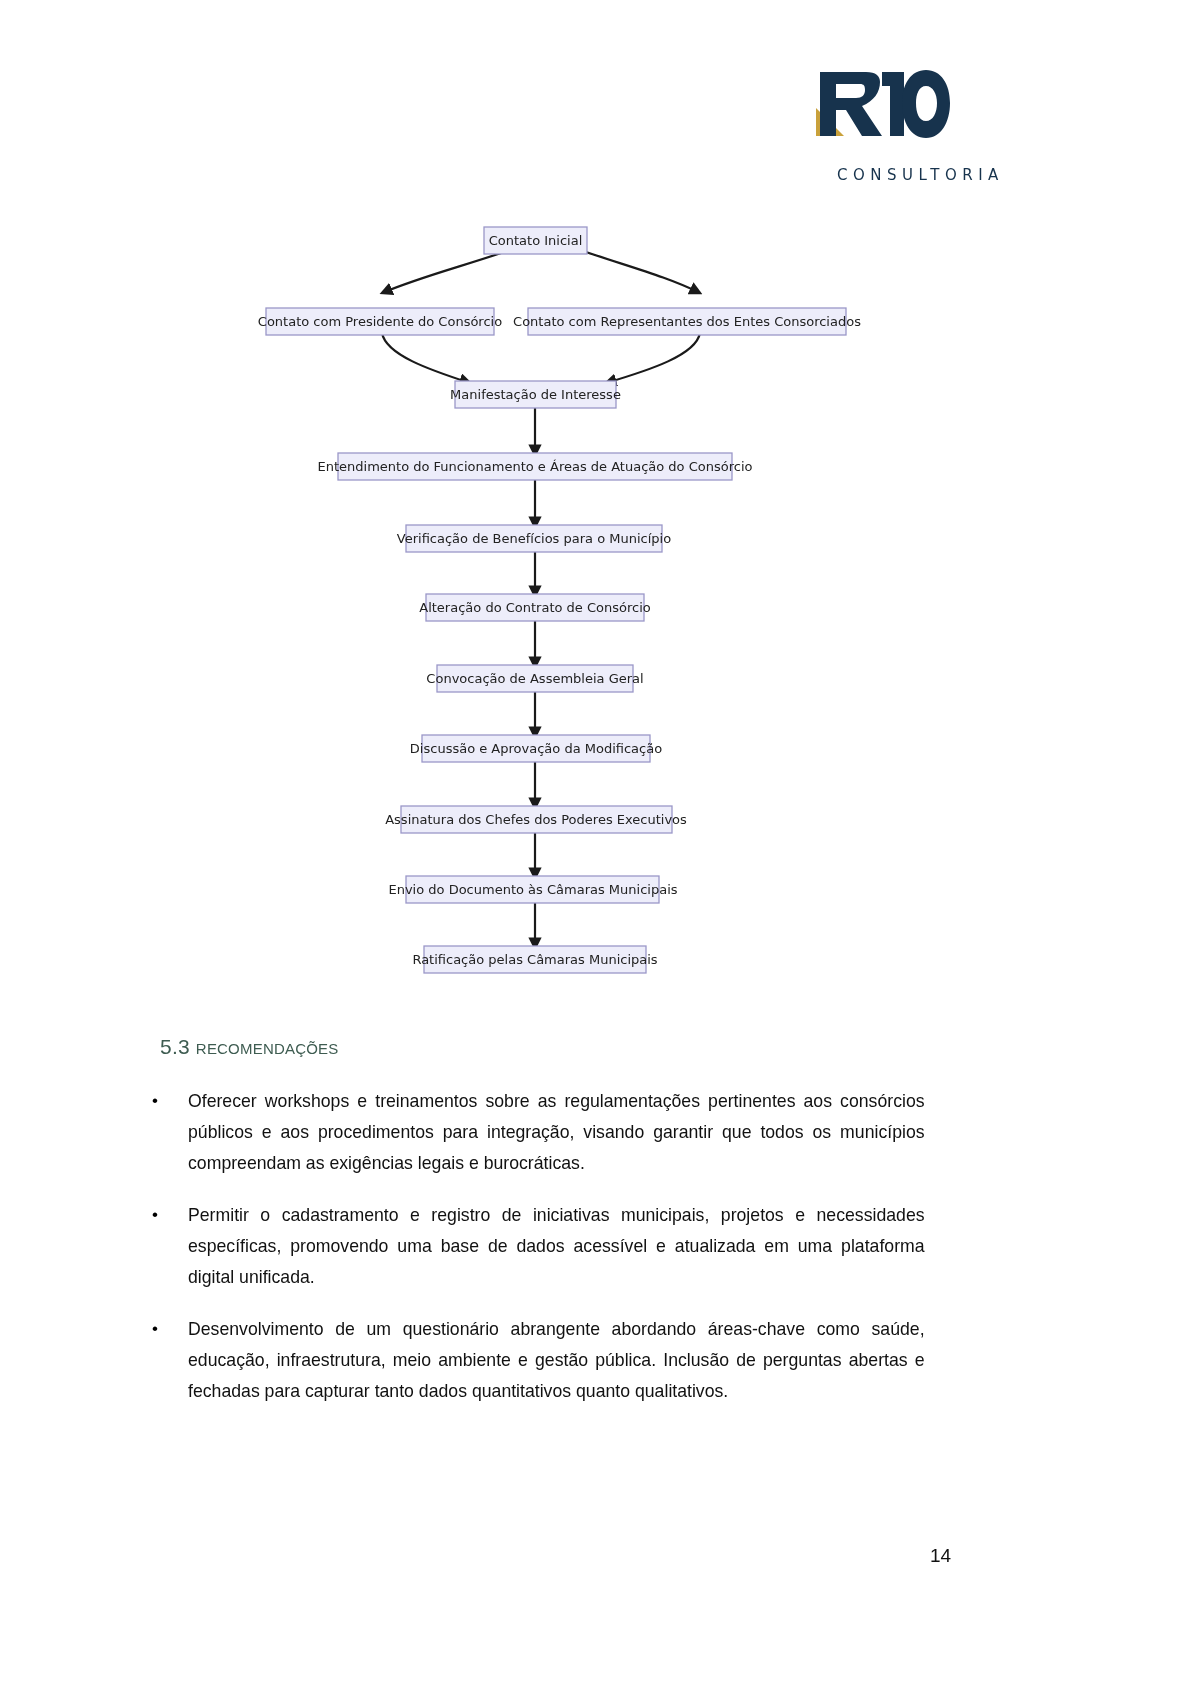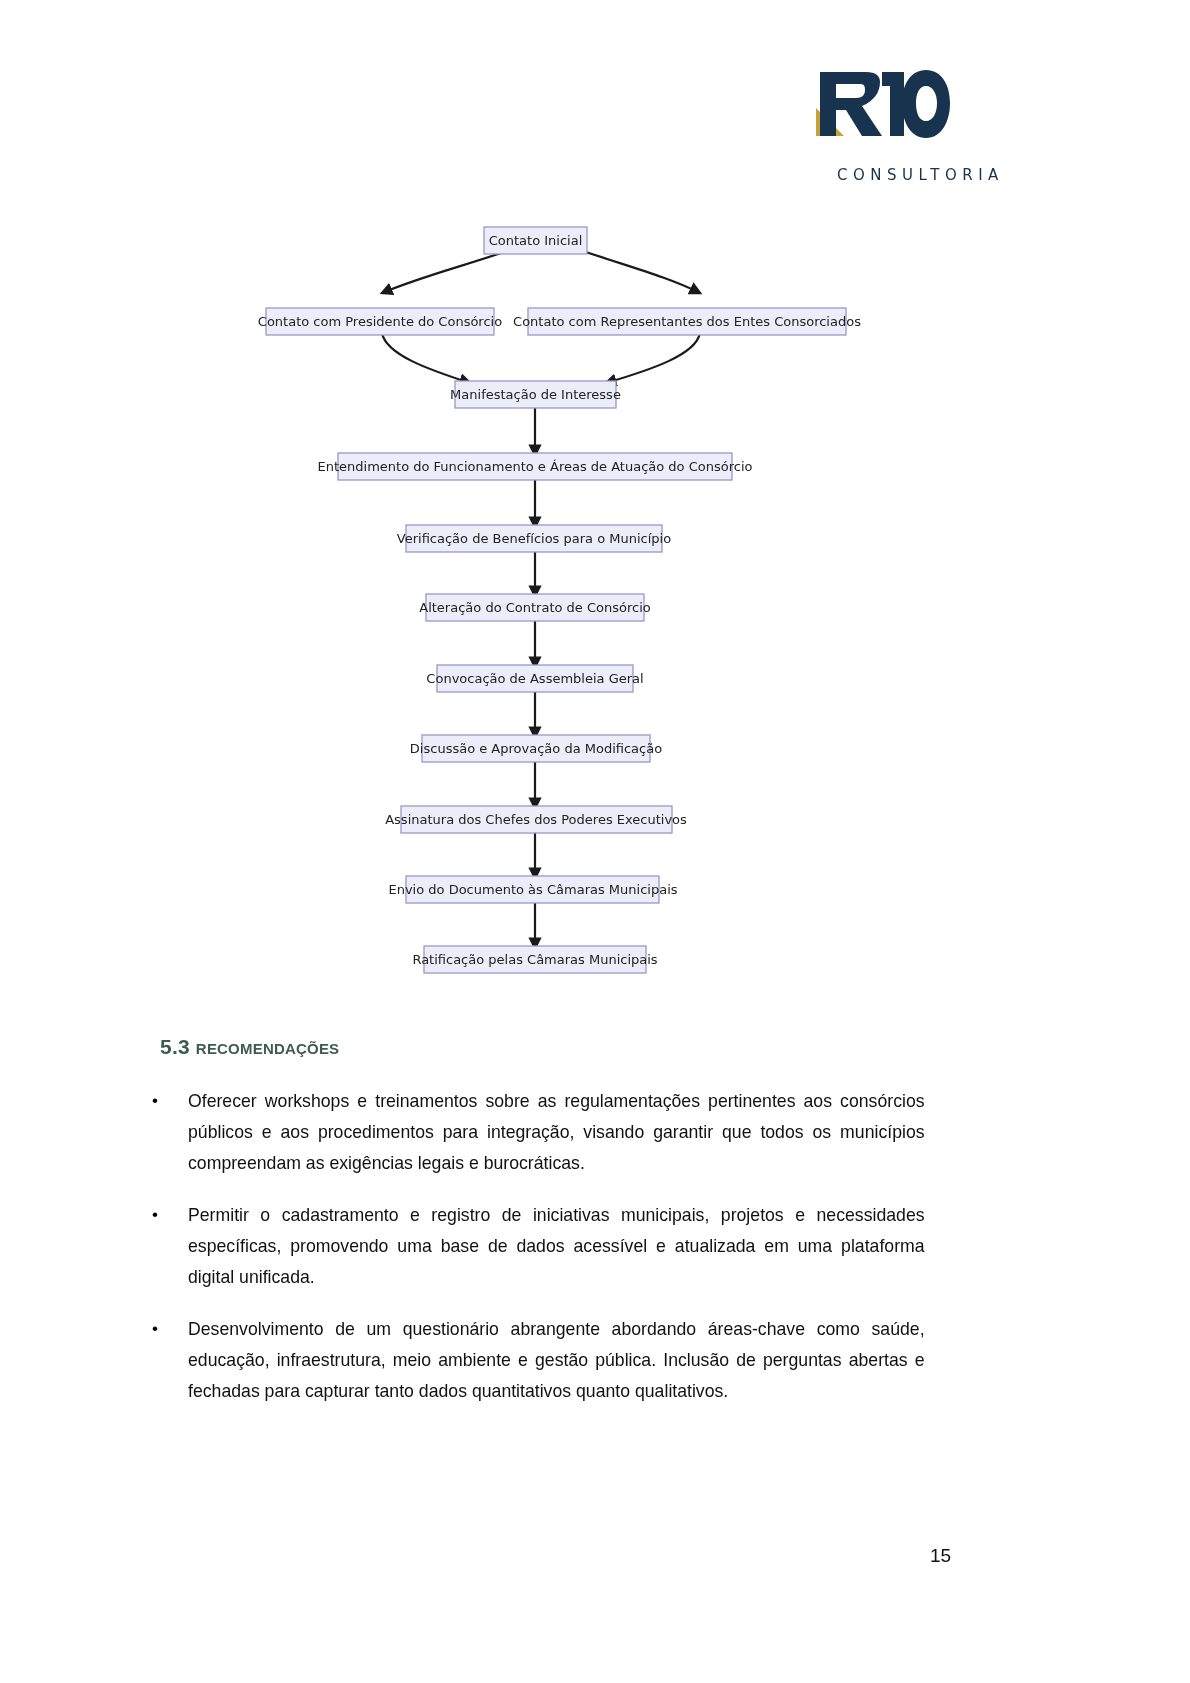--- a/index.html
+++ b/index.html
@@ -61,21 +61,21 @@
   }
 
   
   .section-heading {
     position: absolute;
     left: 160px;
     top: 1035px;
     color: #3e5c51;
     font-family: "Liberation Sans", sans-serif;
     font-size: 21px;
-    font-weight: 700;
+    font-weight: 400;
     letter-spacing: 0.2px;
     white-space: nowrap;
   }
   .section-heading .num { font-size: 21px; }
   .section-heading .caps {
     font-size: 21px;
     font-variant: small-caps;
     text-transform: lowercase;
   }
   .section-heading .caps::first-letter { font-size: 21px; }
@@ -249,13 +249,13 @@
     <div class="bullet-text">Permitir o cadastramento e registro de iniciativas municipais, projetos e necessidades específicas, promovendo uma base de dados acessível e atualizada em uma plataforma digital unificada.</div>
   </div>
 
   <div class="bullet-row">
     <div class="bullet-mark">•</div>
     <div class="bullet-text">Desenvolvimento de um questionário abrangente abordando áreas-chave como saúde, educação, infraestrutura, meio ambiente e gestão pública. Inclusão de perguntas abertas e fechadas para capturar tanto dados quantitativos quanto qualitativos.</div>
   </div>
 
 </div>
 
-<div class="page-number">15</div>
+<div class="page-number">14</div>
 
 </body></html>

